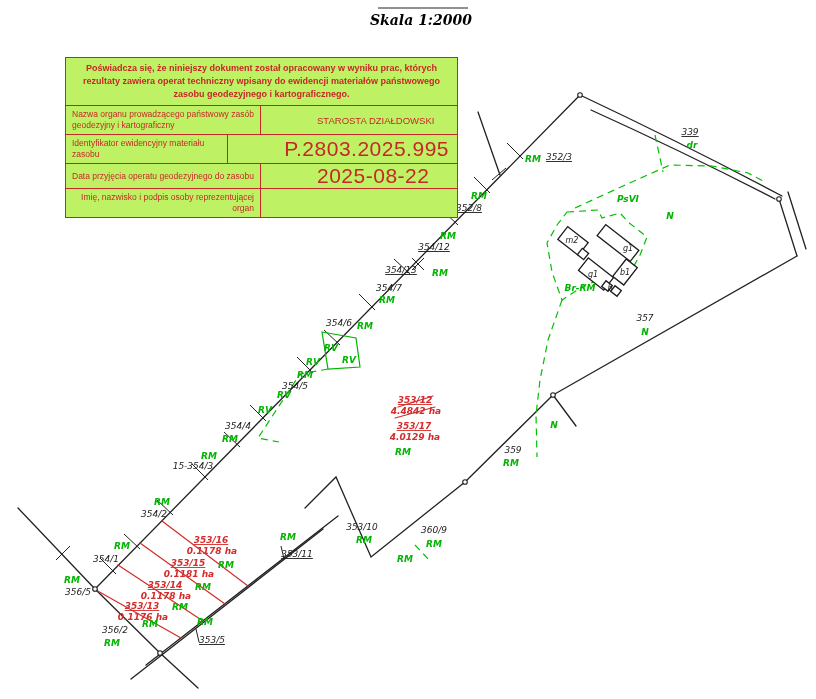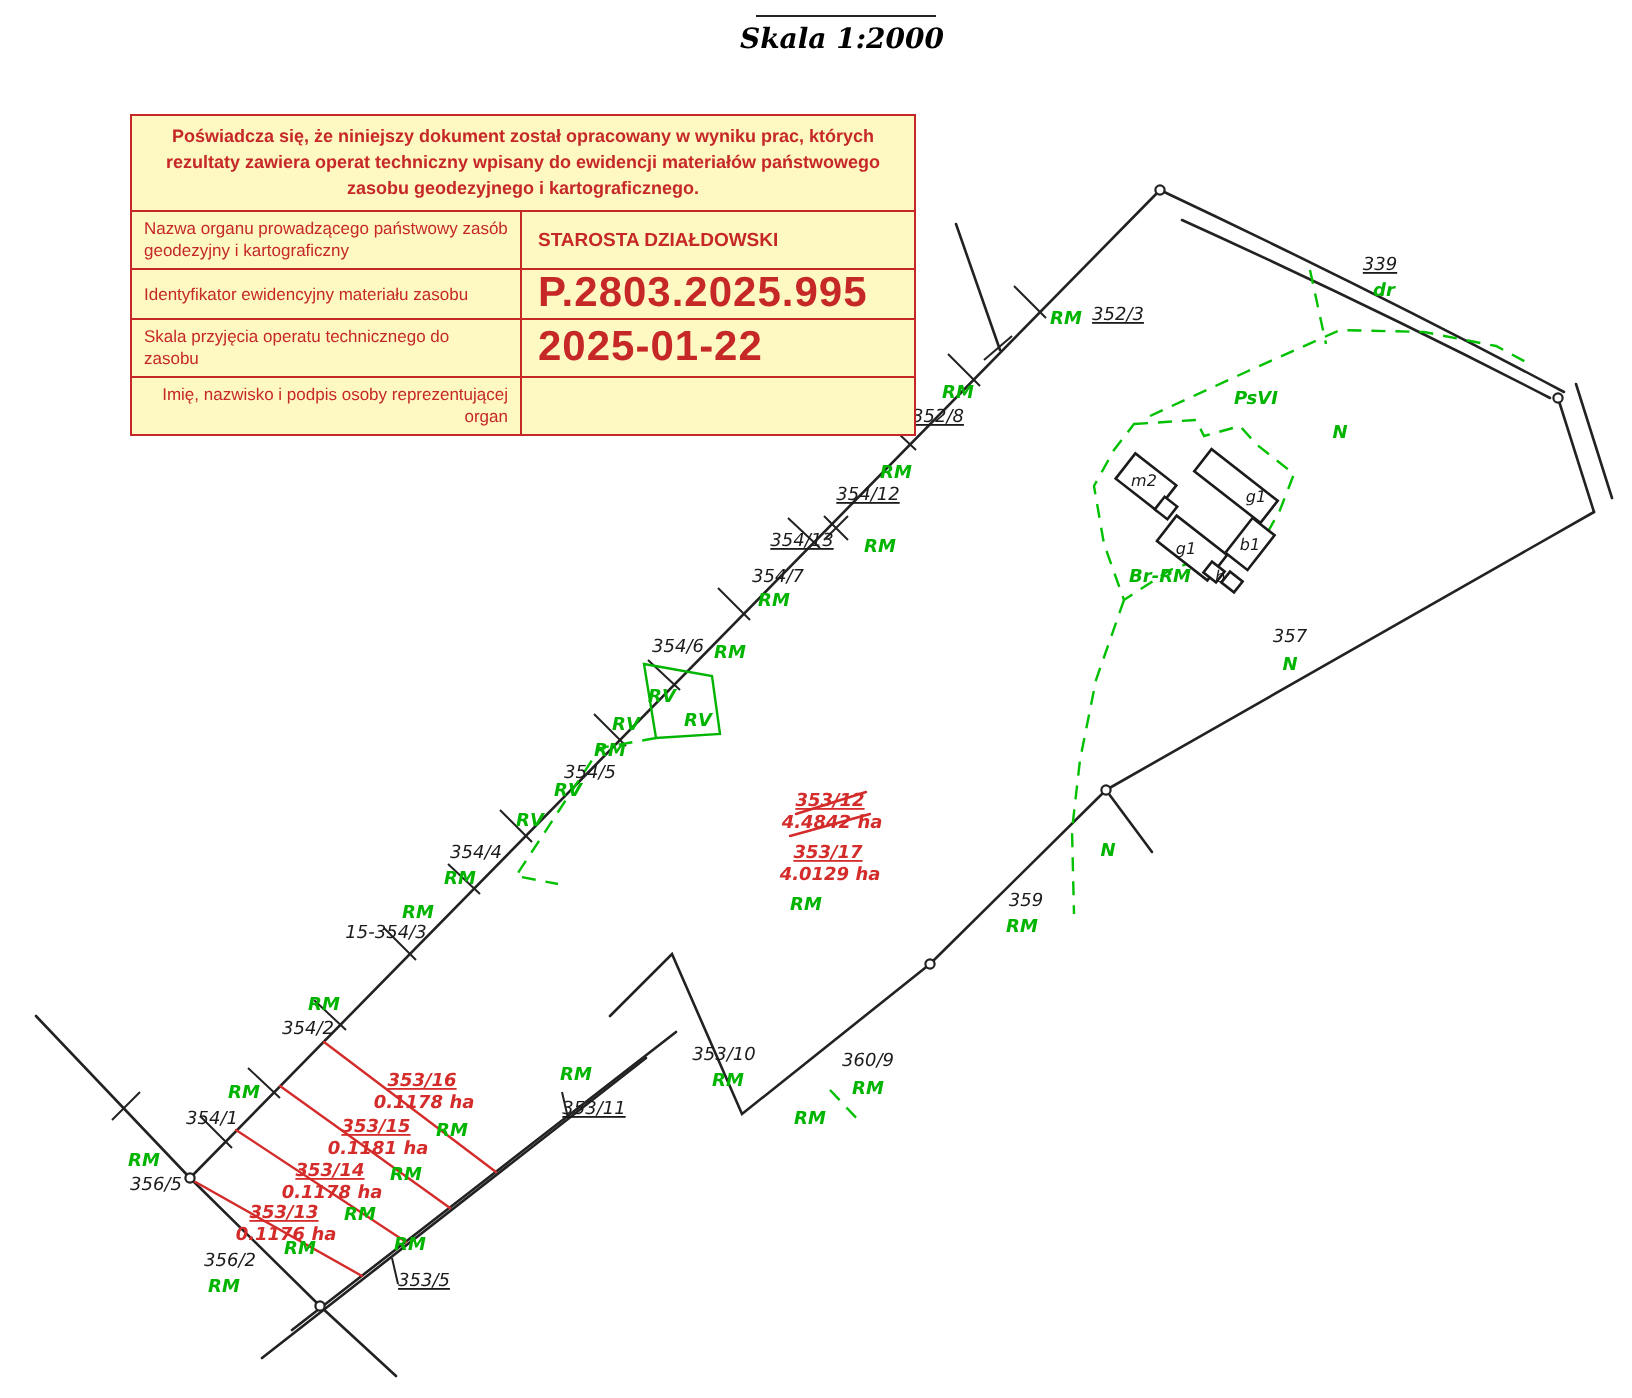--- a/index.html
+++ b/index.html
@@ -4,28 +4,28 @@
 <style>
   html,body{margin:0;padding:0;background:#ffffff;}
   #page{position:relative;width:816px;height:699px;background:#fff;overflow:hidden;
         font-family:"Liberation Sans",sans-serif;}
   #map-svg{position:absolute;left:0;top:0;}
   
   #scale-title{position:absolute;left:356px;top:12px;width:130px;text-align:center;
 exporter   color:#111;font:bold italic 14px "DejaVu Serif",serif;}
   
   #cert{position:absolute;left:65px;top:57px;width:391px;border:1.5px solid #c62828;
-        background:#fef9c3;color:#c62828;}
+        background:#bef264;color:#c62828;}
   .cert-header{border-bottom:1.4px solid #c62828;padding:4px 14px;text-align:center;
         font-size:9px;font-weight:bold;line-height:1.45;}
   .cert-row{display:flex;border-bottom:1.4px solid #c62828;}
   .cert-row:last-child{border-bottom:none;text-align:right;}
   .cert-label{width:182px;border-right:1.4px solid #c62828;padding:3px 6px;
         font-size:8.5px;font-weight:normal;line-height:1.3;display:flex;align-items:center;}
-  .cert-value{flex:1;padding:2px 8px;font-size:9.5px;font-weight:bold;display:flex;align-items:center;}
+  .cert-value{flex:1;padding:2px 8px;font-size:9.5px;font-weight:normal;display:flex;align-items:center;margin-left:48px;}
   .cert-value.big{font-size:21px;letter-spacing:0.5px;padding:0 8px;}
   
   .blk{stroke:#222;stroke-width:1.3;fill:none;stroke-linecap:round;}
   .blk-thin{stroke:#222;stroke-width:1;fill:none;}
   .red{stroke:#d42b2b;stroke-width:1.2;fill:none;stroke-linecap:round;}
   .grn{stroke:#00b400;stroke-width:1.2;fill:none;}
   .grn-d{stroke:#00c000;stroke-width:1.2;fill:none;stroke-dasharray:7 5;}
   .bld{stroke:#1b1b1b;stroke-width:1.3;fill:#ffffff;}
   .node{stroke:#222;stroke-width:1.1;fill:#fff;}
   text{text-anchor:middle;}
@@ -200,22 +200,22 @@
     <div id="cert-rows">
         <div class="cert-row">
           <div class="cert-label">Nazwa organu prowadzącego państwowy zasób geodezyjny i kartograficzny</div>
           <div class="cert-value">STAROSTA  DZIAŁDOWSKI</div>
         </div>
         <div class="cert-row">
           <div class="cert-label">Identyfikator ewidencyjny materiału zasobu</div>
           <div class="cert-value big">P.2803.2025.995</div>
         </div>
         <div class="cert-row">
-          <div class="cert-label">Skala przyjęcia operatu technicznego do zasobu</div>
-          <div class="cert-value big">2025-01-22</div>
+          <div class="cert-label">Data przyjęcia operatu geodezyjnego do zasobu</div>
+          <div class="cert-value big">2025-08-22</div>
         </div>
         <div class="cert-row">
           <div class="cert-label">Imię, nazwisko i podpis osoby reprezentującej organ</div>
         </div>
       </div>
   </div>
 
 </div>
 
 </body></html>

